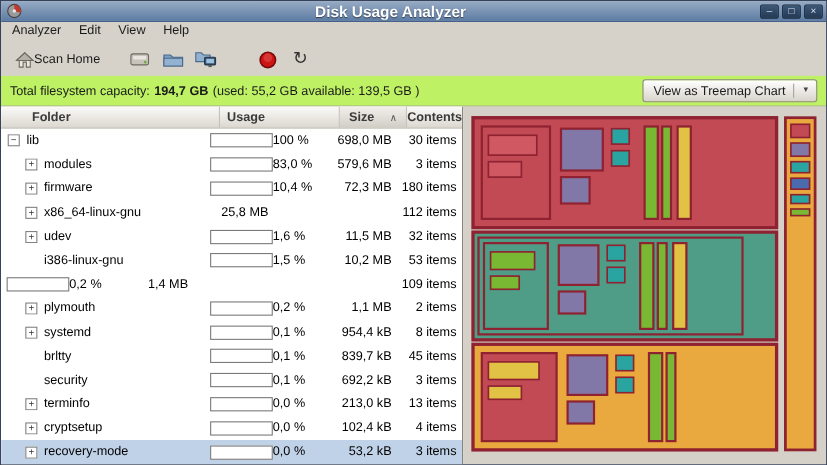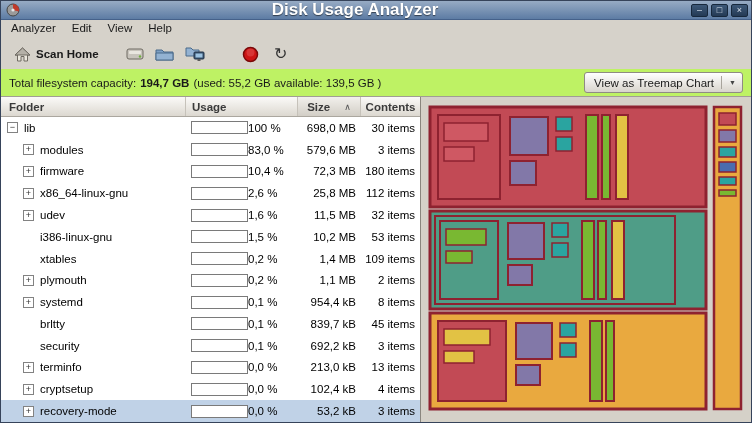--- a/index.html
+++ b/index.html
@@ -17,21 +17,21 @@
   .titlebar {
     height: 19px; flex: none;
     background: linear-gradient(#97abc4, #5d7ca4);
     border-bottom: 1px solid #45618a;
     display: flex; align-items: center;
     padding: 0 3px;
   }
   .app-icon { width: 14px; height: 14px; flex: none; margin: 0 2px; }
   .titlebar .title {
     flex: 1; text-align: center;
-    color: #ffffff; font-weight: bold; font-size: 17px;
+    color: #ffffff; font-weight: bold; font-size: 14px;
     text-shadow: 0 1px 1px rgba(0,0,0,.55);
     overflow: hidden; white-space: nowrap;
   }
   .win-btn {
     width: 17px; height: 13px; flex: none; margin-left: 3px;
     background: linear-gradient(#3d5878, #243a55);
     border: 1px solid #17283c; border-radius: 2px;
     color: #d7e0ec; font-size: 9px; line-height: 10px; text-align: center;
     cursor: default;
   }
@@ -46,23 +46,23 @@
   .menu-item { padding: 2px 8px 0 8px; color: #1a1a1a; text-align: center; }
 
   
   .toolbar {
     height: 30px; flex: none;
     display: flex; align-items: center;
     padding: 0 6px;
     background: #d6d2ca;
   }
   .tb-btn {
-    display: flex; align-items: center; gap: 5px;
+    display: flex; align-items: center; 
     padding: 3px 7px; border-radius: 3px;
-    font-size: 11.5px; color: #1a1a1a; font-weight: bold;
+    font-size: 11.5px; color: #1a1a1a;
   }
   .tb-icon-btn {
     width: 30px; height: 26px;
     display: flex; align-items: center; justify-content: center;
   }
   .gap-sm { margin-left: 14px; }
   .gap-lg { margin-left: 26px; }
   .refresh-glyph { font-size: 16px; color: #333; line-height: 16px; }
 
   
@@ -94,21 +94,21 @@
     border-right: 1px solid #8a867e;
     background: #fff;
   }
   .tree-header {
     height: 20px; flex: none; display: flex;
     background: linear-gradient(#fbfaf8, #dcd8d0);
     border-bottom: 1px solid #aba79f;
     font-size: 11.5px; font-weight: bold; color: #3a3a3a;
   }
   .th { display: flex; align-items: center; border-right: 1px solid #c6c2ba; }
-  .th-folder   { width: 185px; padding-left: 8px; }
+  .th-folder   { width: 185px; padding-left: 8px; margin-left: 20px; }
   .th-usage    { width: 112px; padding-left: 6px; }
   .th-size     { width: 63px;  justify-content: center; gap: 14px; background: linear-gradient(#f2f0ec, #d2cec6); }
   .th-contents { flex: 1; justify-content: center; border-right: none; }
   .sort-arrow  { font-size: 9px; color: #555; font-weight: normal; }
 
   .rows { flex: 1; min-height: 0; display: flex; flex-direction: column; background: #fff; }
   .row { flex: 1; display: flex; align-items: center; font-size: 11.5px; color: #000; }
   .row.selected { background: #c0d2e7; }
 
   .cell-folder { width: 185px; display: flex; align-items: center; padding-left: 4px; overflow: hidden; white-space: nowrap; }
@@ -266,24 +266,20 @@
           </div>
           <div class="cell-size">72,3 MB</div>
           <div class="cell-contents">180 items</div>
         </div>
 
         <div class="row">
           <div class="cell-folder lvl1">
             <span class="expander">+</span>
             <span>x86_64-linux-gnu</span>
           </div>
-          <div class="cell-usage">
-            <span class="bar"><span class="bar-fill" style="width: 2.6%; background-color: rgb(115, 210, 22);"></span></span>
-            <span class="pct">2,6 %</span>
-          </div>
           <div class="cell-size">25,8 MB</div>
           <div class="cell-contents">112 items</div>
         </div>
 
         <div class="row">
           <div class="cell-folder lvl1">
             <span class="expander">+</span>
             <span>udev</span>
           </div>
           <div class="cell-usage">
@@ -301,24 +297,20 @@
           </div>
           <div class="cell-usage">
             <span class="bar"><span class="bar-fill" style="width: 1.5%; background-color: rgb(115, 210, 22);"></span></span>
             <span class="pct">1,5 %</span>
           </div>
           <div class="cell-size">10,2 MB</div>
           <div class="cell-contents">53 items</div>
         </div>
 
         <div class="row">
-          <div class="cell-folder lvl1">
-            <span class="expander-spacer"></span>
-            <span>xtables</span>
-          </div>
           <div class="cell-usage">
             <span class="bar"><span class="bar-fill" style="width: 0.2%; background-color: rgb(115, 210, 22);"></span></span>
             <span class="pct">0,2 %</span>
           </div>
           <div class="cell-size">1,4 MB</div>
           <div class="cell-contents">109 items</div>
         </div>
 
         <div class="row">
           <div class="cell-folder lvl1">

